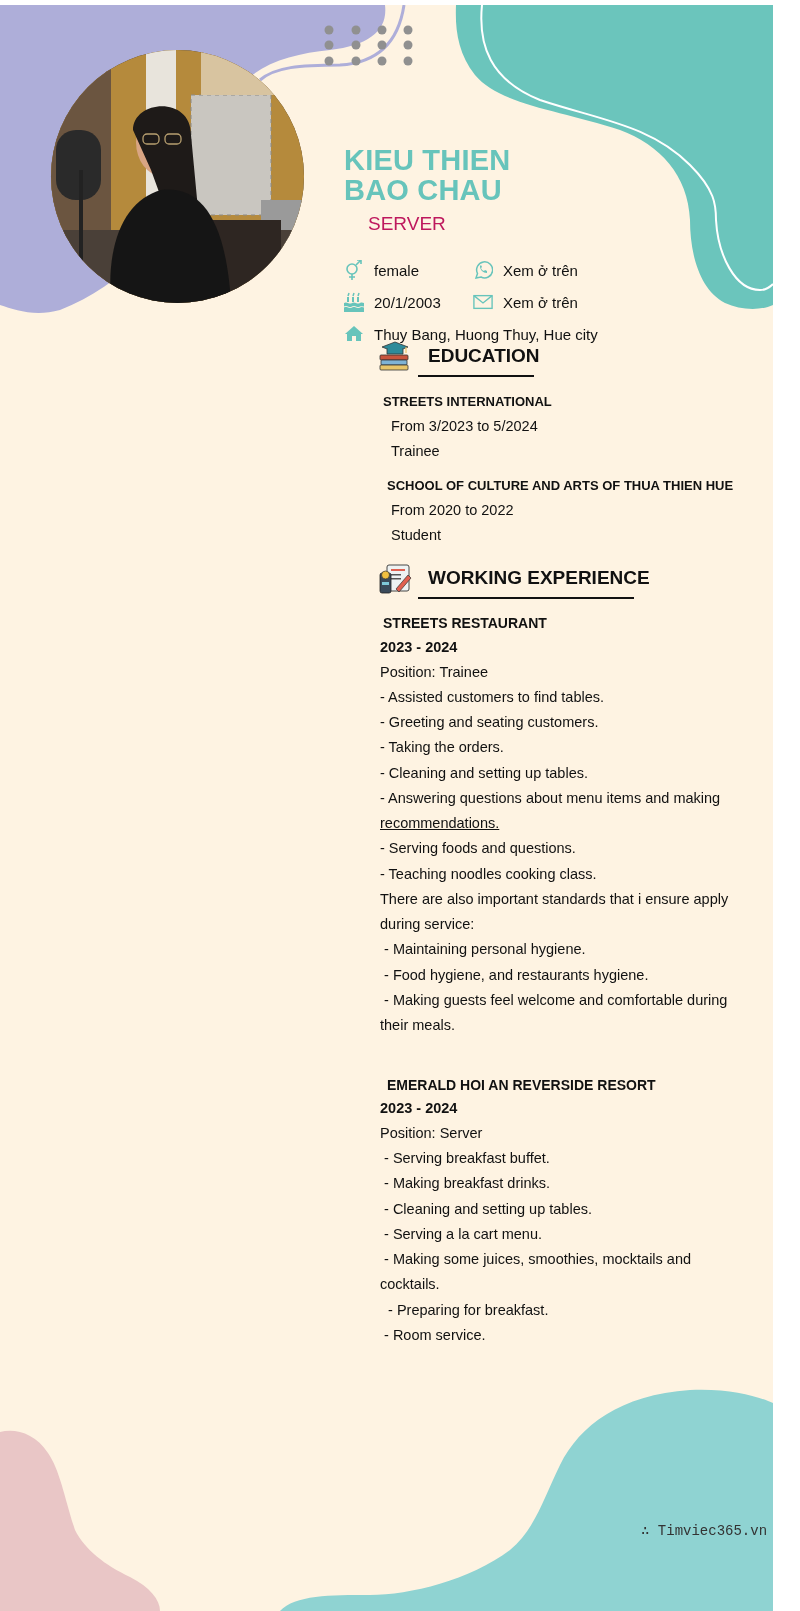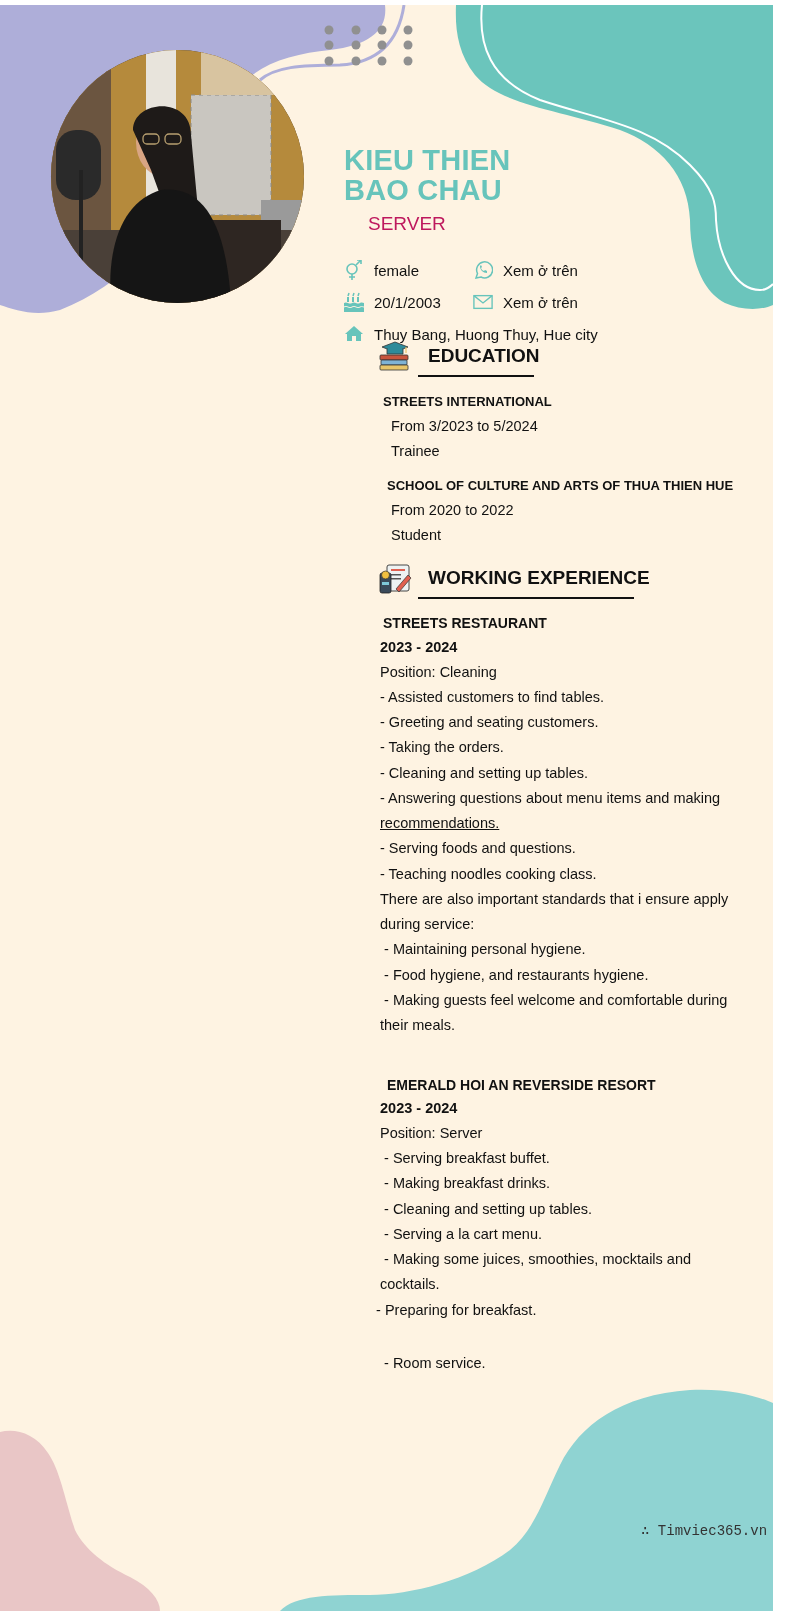--- a/index.html
+++ b/index.html
@@ -161,21 +161,21 @@
       <circle cx="7.5" cy="12" r="4" fill="#f0c040" stroke="#333" stroke-width="0.7"></circle>
       <rect x="4" y="19" width="7" height="3" fill="#7fc8d8"></rect>
       <path d="M18,26 L30,12 L33,15 L21,29 Z" fill="#e06050" stroke="#333" stroke-width="0.7"></path>
     </svg>
     <span class="sec-title">WORKING EXPERIENCE</span>
     <div class="sec-line" style="width:216px;"></div>
   </div>
 
   <div class="text bold" style="left:383px; top:606px; font-size:14px;">STREETS RESTAURANT</div>
   <div class="text bold" style="left:380px; top:630px;">2023 - 2024</div>
-  <div class="text" style="left:380px; top:655px;">Position: Cleaning</div>
+  <div class="text" style="left:380px; top:655px;">Position: Trainee</div>
   <div>
     <div class="text" style="left:380px; top:680px;">- Assisted customers to find tables.</div>
     <div class="text" style="left:380px; top:705px;">- Greeting and seating customers.</div>
     <div class="text" style="left:380px; top:730px;">- Taking the orders.</div>
     <div class="text" style="left:380px; top:756px;">- Cleaning and setting up tables.</div>
     <div class="text" style="left:380px; top:781px;">- Answering questions about menu items and making</div>
     <div class="text" style="left:380px; top:806px;text-decoration:underline;">recommendations.</div>
     <div class="text" style="left:380px; top:831px;">- Serving foods and questions.</div>
     <div class="text" style="left:380px; top:857px;">- Teaching noodles cooking class.</div>
     <div class="text" style="left:380px; top:882px;">There are also important standards that i ensure apply</div>
@@ -189,18 +189,18 @@
   <div class="text bold" style="left:387px; top:1068px; font-size:14px;">EMERALD HOI AN REVERSIDE RESORT</div>
   <div class="text bold" style="left:380px; top:1091px;">2023 - 2024</div>
   <div class="text" style="left:380px; top:1116px;">Position: Server</div>
   <div>
     <div class="text" style="left:380px; top:1141px; white-space:pre;"> - Serving breakfast buffet.</div>
     <div class="text" style="left:380px; top:1166px; white-space:pre;"> - Making breakfast drinks.</div>
     <div class="text" style="left:380px; top:1192px; white-space:pre;"> - Cleaning and setting up tables.</div>
     <div class="text" style="left:380px; top:1217px; white-space:pre;"> - Serving a la cart menu.</div>
     <div class="text" style="left:380px; top:1242px; white-space:pre;"> - Making some juices, smoothies, mocktails and</div>
     <div class="text" style="left:380px; top:1267px;">cocktails.</div>
-    <div class="text" style="left:372px; top:1293px; white-space:pre;text-align:right;"> - Preparing for breakfast.</div>
-    <div class="text" style="left:380px; top:1318px; white-space:pre;margin-top:28px;"> - Room service.</div>
+    <div class="text" style="left:384px; top:1293px; white-space:pre;text-align:right;"> - Preparing for breakfast.</div>
+    <div class="text" style="left:380px; top:1318px; white-space:pre;"> - Room service.</div>
   </div>
 </div>
 
 <div class="watermark">∴ Timviec365.vn</div>
 
 </body></html>

